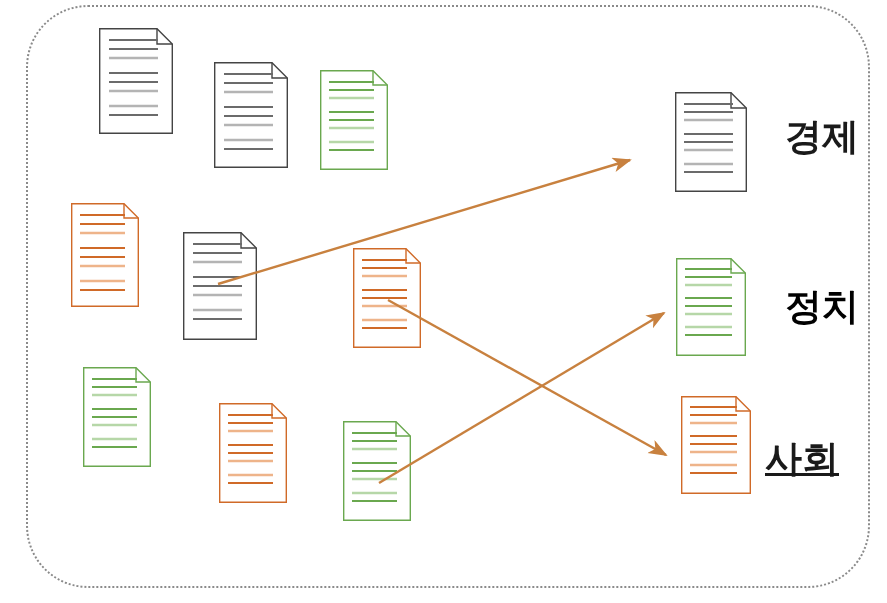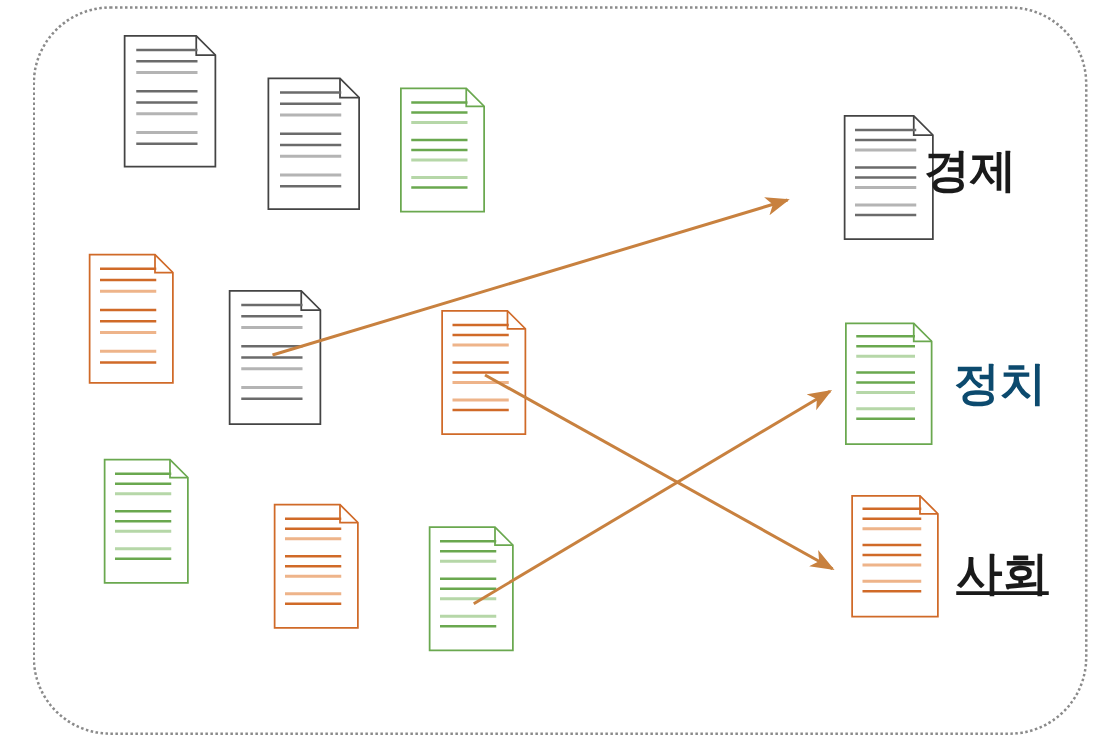--- a/index.html
+++ b/index.html
@@ -180,36 +180,36 @@
           <line x1="9" x2="58" y1="12" y2="12" stroke="#6b6b6b" stroke-width="1.9"></line>
           <line x1="9" x2="58" y1="20" y2="20" stroke="#6b6b6b" stroke-width="1.9"></line>
           <line x1="9" x2="58" y1="28" y2="28" stroke="#b4b4b4" stroke-width="2.4"></line>
           <line x1="9" x2="58" y1="42" y2="42" stroke="#6b6b6b" stroke-width="1.9"></line>
           <line x1="9" x2="58" y1="50" y2="50" stroke="#6b6b6b" stroke-width="1.9"></line>
           <line x1="9" x2="58" y1="58" y2="58" stroke="#b4b4b4" stroke-width="2.4"></line>
           <line x1="9" x2="58" y1="72" y2="72" stroke="#b4b4b4" stroke-width="2.4"></line>
           <line x1="9" x2="58" y1="80" y2="80" stroke="#6b6b6b" stroke-width="1.9"></line>
         </svg>
       </div>
-      <div class="cat-label" style="left: 739px; top: 118px; color: rgb(26, 26, 26);">경제</div>
+      <div class="cat-label" style="left: 785px; top: 118px; color: rgb(26, 26, 26);">경제</div>
       <div class="doc" style="left: 676px; top: 258px;">
         <svg width="70" height="98" viewBox="0 0 70 98">
           <path d="M0.7,0.7 H55 L69.3,15 V97.3 H0.7 Z" fill="#ffffff" stroke="#6aa84f" stroke-width="1.4" stroke-linejoin="miter"></path>
           <path d="M55,0.7 L55,15 L69.3,15" fill="none" stroke="#6aa84f" stroke-width="1.4"></path>
           <line x1="9" x2="56" y1="11" y2="11" stroke="#6aa84f" stroke-width="1.9"></line>
           <line x1="9" x2="56" y1="19" y2="19" stroke="#6aa84f" stroke-width="1.9"></line>
           <line x1="9" x2="56" y1="27" y2="27" stroke="#b6d7a8" stroke-width="2.4"></line>
           <line x1="9" x2="56" y1="40" y2="40" stroke="#6aa84f" stroke-width="1.9"></line>
           <line x1="9" x2="56" y1="48" y2="48" stroke="#6aa84f" stroke-width="1.9"></line>
           <line x1="9" x2="56" y1="56" y2="56" stroke="#b6d7a8" stroke-width="2.4"></line>
           <line x1="9" x2="56" y1="69" y2="69" stroke="#b6d7a8" stroke-width="2.4"></line>
           <line x1="9" x2="56" y1="77" y2="77" stroke="#6aa84f" stroke-width="1.9"></line>
         </svg>
       </div>
-      <div class="cat-label" style="left: 763px; top: 288px; color: #0c4a6e;">정치</div>
+      <div class="cat-label" style="left: 785px; top: 288px; color: #000000;">정치</div>
       <div class="doc" style="left: 681px; top: 396px;">
         <svg width="70" height="98" viewBox="0 0 70 98">
           <path d="M0.7,0.7 H55 L69.3,15 V97.3 H0.7 Z" fill="#ffffff" stroke="#d06a28" stroke-width="1.4" stroke-linejoin="miter"></path>
           <path d="M55,0.7 L55,15 L69.3,15" fill="none" stroke="#d06a28" stroke-width="1.4"></path>
           <line x1="9" x2="56" y1="11" y2="11" stroke="#d06a28" stroke-width="1.9"></line>
           <line x1="9" x2="56" y1="19" y2="19" stroke="#d06a28" stroke-width="1.9"></line>
           <line x1="9" x2="56" y1="27" y2="27" stroke="#eeb48a" stroke-width="2.4"></line>
           <line x1="9" x2="56" y1="40" y2="40" stroke="#d06a28" stroke-width="1.9"></line>
           <line x1="9" x2="56" y1="48" y2="48" stroke="#d06a28" stroke-width="1.9"></line>
           <line x1="9" x2="56" y1="56" y2="56" stroke="#eeb48a" stroke-width="2.4"></line>

